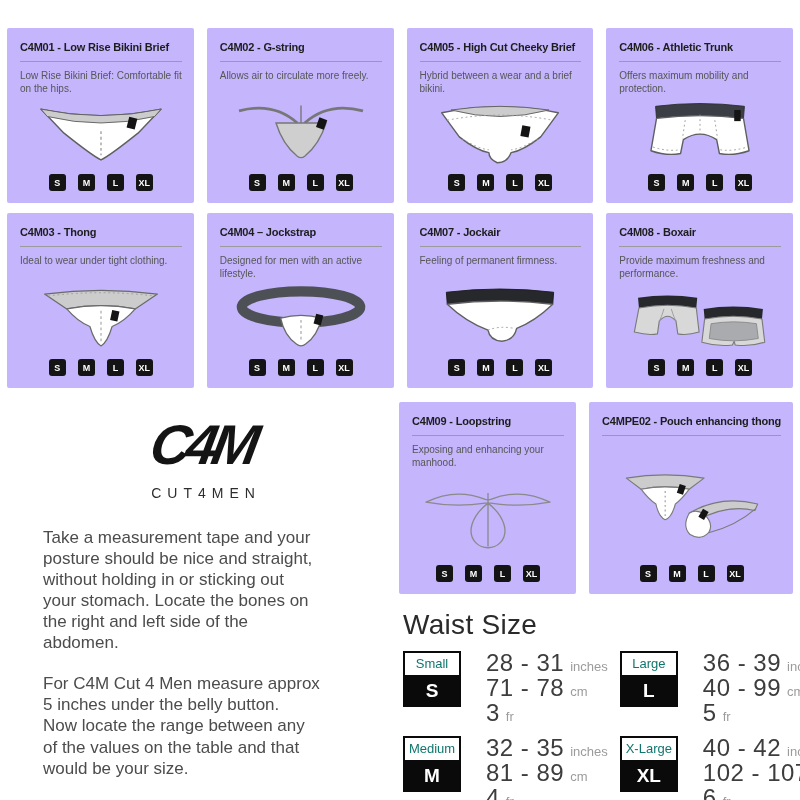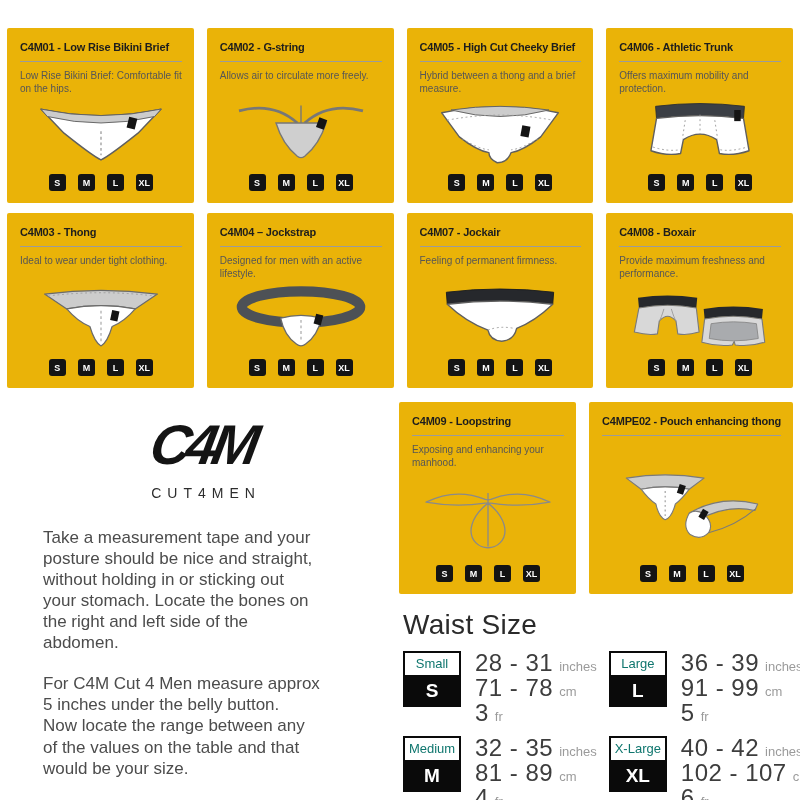--- a/index.html
+++ b/index.html
@@ -1,21 +1,21 @@
 <!DOCTYPE html>
 <html><head>
 <meta charset="utf-8">
 <style>
   html,body{margin:0;padding:0;background:#ffffff;}
   body{width:800px;height:800px;overflow:hidden;font-family:"Liberation Sans",sans-serif;}
   .page{position:relative;width:800px;height:800px;box-sizing:border-box;}
 
   
   .top-grid{display:grid;grid-template-columns:repeat(4,1fr);gap:10px 13px;padding:28px 7px 0 7px;}
-  .card{background:#eab308;border-radius:2px;padding:13px 12px 11px 13px;height:175px;
+  .card{background:#c4b5fd;border-radius:2px;padding:13px 12px 11px 13px;height:175px;
         box-sizing:border-box;display:flex;flex-direction:column;}
   .card-title{font-size:11px;font-weight:bold;color:#1d1d1d;letter-spacing:-0.2px;white-space:nowrap;}
   .card-divider{border-bottom:1px solid #9b9b9b;margin:8px 0 7px;}
   .card-desc{font-size:10px;color:#565656;line-height:1.32;min-height:27px;}
   .card-art{flex:1;display:flex;align-items:center;justify-content:center;margin:1px 0 2px;}
   .card-art svg{width:148px;height:74px;}
   .card-sizes{display:flex;justify-content:center;gap:12px;margin-top:auto;padding-bottom:1px;}
   .badge{background:#141414;color:#ffffff;font-weight:bold;font-size:9px;min-width:17px;height:17px;
          padding:0 2px;display:flex;align-items:center;justify-content:center;border-radius:3px;box-sizing:border-box;}
 
@@ -34,21 +34,21 @@
   .bottom-cards .card{height:192px;}
 
   .waist{margin-top:16px;padding-left:4px;}
   .waist-title{font-size:28px;font-weight:500;color:#2a2a2a;margin:0 0 10px 0;letter-spacing:0.3px;line-height:1.1;}
   .waist-grid{display:grid;grid-template-columns:1fr 1fr;gap:10px 12px;}
   .wentry{display:flex;gap:14px;}
   .wbox{width:58px;flex:none;}
   .wbox-top{border:2px solid #0a0a0a;background:#ffffff;text-align:center;font-size:13px;color:#0f766e;
             padding:3px 0 4px;box-sizing:border-box;}
   .wbox-bottom{background:#0a0a0a;color:#ffffff;text-align:center;font-weight:bold;font-size:19px;padding:3px 0 5px;}
-  .wvals{padding-top:0;}
+  .wvals{padding-top:0;margin-left:11px;}
   .wline{display:flex;align-items:baseline;line-height:1.04;margin:0;}
   .wnum{font-size:24px;color:#3d3d3d;letter-spacing:0.5px;white-space:nowrap;}
   .wunit{font-size:13px;color:#9b9b9b;margin-left:6px;}
 </style>
 </head>
 <body>
 
 <div class="page">
 
   <div class="top-grid">
@@ -90,21 +90,21 @@
         <span class="badge">S</span>
         <span class="badge">M</span>
         <span class="badge">L</span>
         <span class="badge">XL</span>
       </div>
     </div>
 
     <div class="card">
       <div class="card-title">C4M05 - High Cut Cheeky Brief</div>
       <div class="card-divider"></div>
-      <div class="card-desc">Hybrid between a thong and a brief measure.</div>
+      <div class="card-desc">Hybrid between a wear and a brief bikini.</div>
       <div class="card-art">
         <svg viewBox="0 0 150 80">
           <path d="M12,16 Q75,3 138,16 L119,42 Q100,57 87,59 Q83,70 72,70 Q63,66 63,59 Q50,57 31,42 Z" fill="#ffffff" stroke="#5f5f5f" stroke-width="1.5" stroke-linejoin="round"></path>
           <path d="M22,13 Q75,5 128,13 Q75,27 22,13 Z" fill="#cccccc" stroke="#5f5f5f" stroke-width="1"></path>
           <path d="M18,24 Q75,13 132,24" fill="none" stroke="#9a9a9a" stroke-width="1" stroke-dasharray="2,3"></path>
           <path d="M34,44 Q52,55 63,56 M116,44 Q98,55 87,56" fill="none" stroke="#9a9a9a" stroke-width="1" stroke-dasharray="2,3"></path>
           <rect x="98" y="30" width="9" height="12" fill="#141414" transform="rotate(10 102 36)"></rect>
         </svg>
       </div>
       <div class="card-sizes">
@@ -321,21 +321,21 @@
             <div class="wbox">
               <div class="wbox-top">Large</div>
               <div class="wbox-bottom">L</div>
             </div>
             <div class="wvals">
               <div class="wline">
                   <span class="wnum">36 - 39</span>
                   <span class="wunit">inches</span>
                 </div>
               <div class="wline">
-                  <span class="wnum">91 - 99</span>
+                  <span class="wnum">40 - 99</span>
                   <span class="wunit">cm</span>
                 </div>
               <div class="wline">
                   <span class="wnum">5</span>
                   <span class="wunit">fr</span>
                 </div>
             </div>
           </div>
 
           <div class="wentry">

